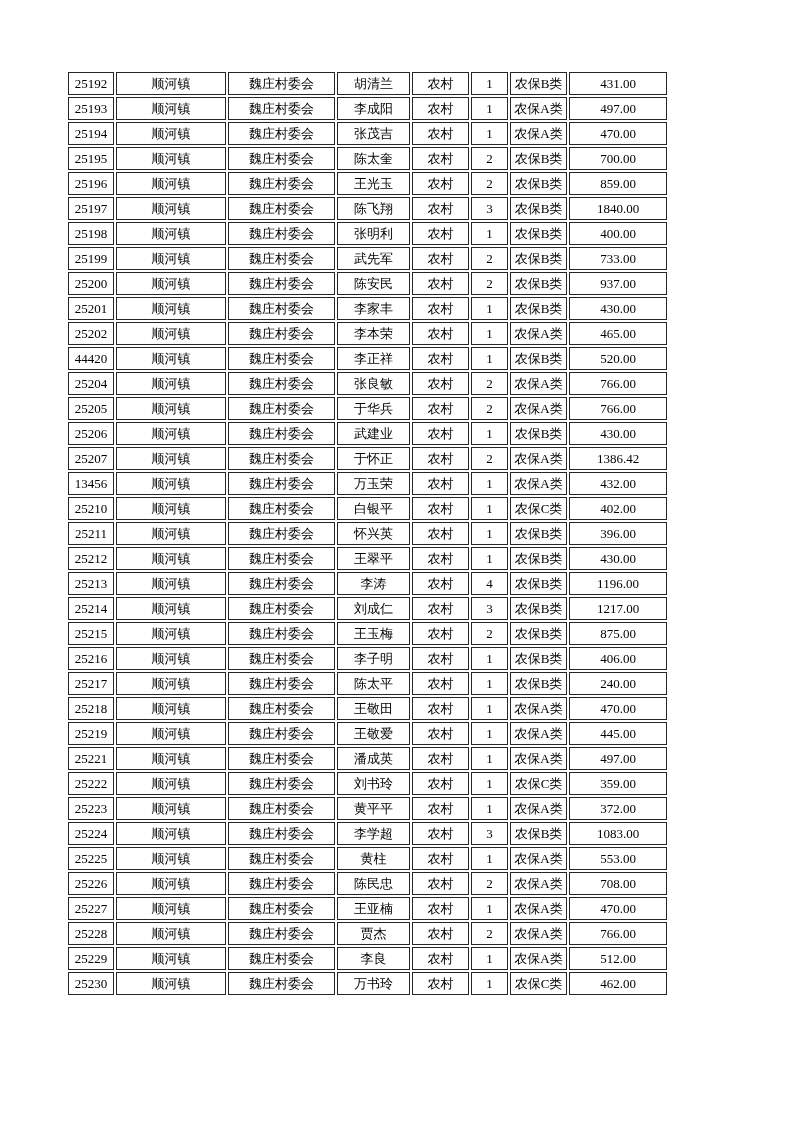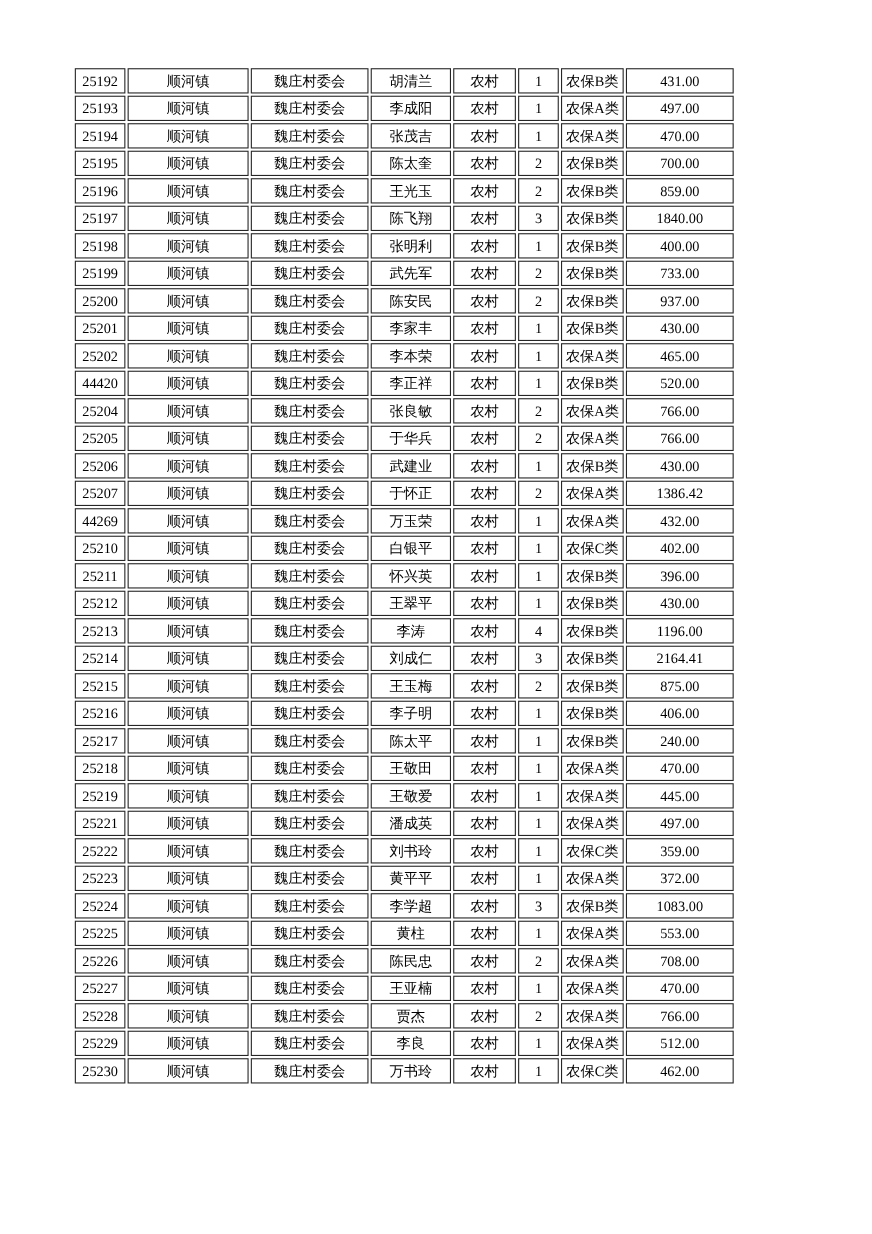--- a/index.html
+++ b/index.html
@@ -10,21 +10,21 @@
     width: 793px;
     height: 1122px;
     background: #ffffff;
     position: relative;
     font-family: "Liberation Serif", "DejaVu Serif", serif;
     overflow: hidden;
   }
   .sheet {
     position: absolute;
     left: 66px;
-    top: 60px;
+    top: 70px;
   }
   table.roster {
     border-collapse: separate;
     border-spacing: 2px;
     table-layout: fixed;
   }
   table.roster td {
     border: 1px solid #262626;
     height: 21px;
     padding: 0 2px;
@@ -231,21 +231,21 @@
     <td>顺河镇</td>
     <td>魏庄村委会</td>
     <td>于怀正</td>
     <td>农村</td>
     <td>2</td>
     <td>农保A类</td>
     <td>1386.42</td>
   </tr>
 
   <tr>
-    <td>44269</td>
+    <td>13456</td>
     <td>顺河镇</td>
     <td>魏庄村委会</td>
     <td>万玉荣</td>
     <td>农村</td>
     <td>1</td>
     <td>农保A类</td>
     <td>432.00</td>
   </tr>
 
 
@@ -294,21 +294,21 @@
   </tr>
 
   <tr>
     <td>25214</td>
     <td>顺河镇</td>
     <td>魏庄村委会</td>
     <td>刘成仁</td>
     <td>农村</td>
     <td>3</td>
     <td>农保B类</td>
-    <td>2164.41</td>
+    <td>1217.00</td>
   </tr>
 
   <tr>
     <td>25215</td>
     <td>顺河镇</td>
     <td>魏庄村委会</td>
     <td>王玉梅</td>
     <td>农村</td>
     <td>2</td>
     <td>农保B类</td>

